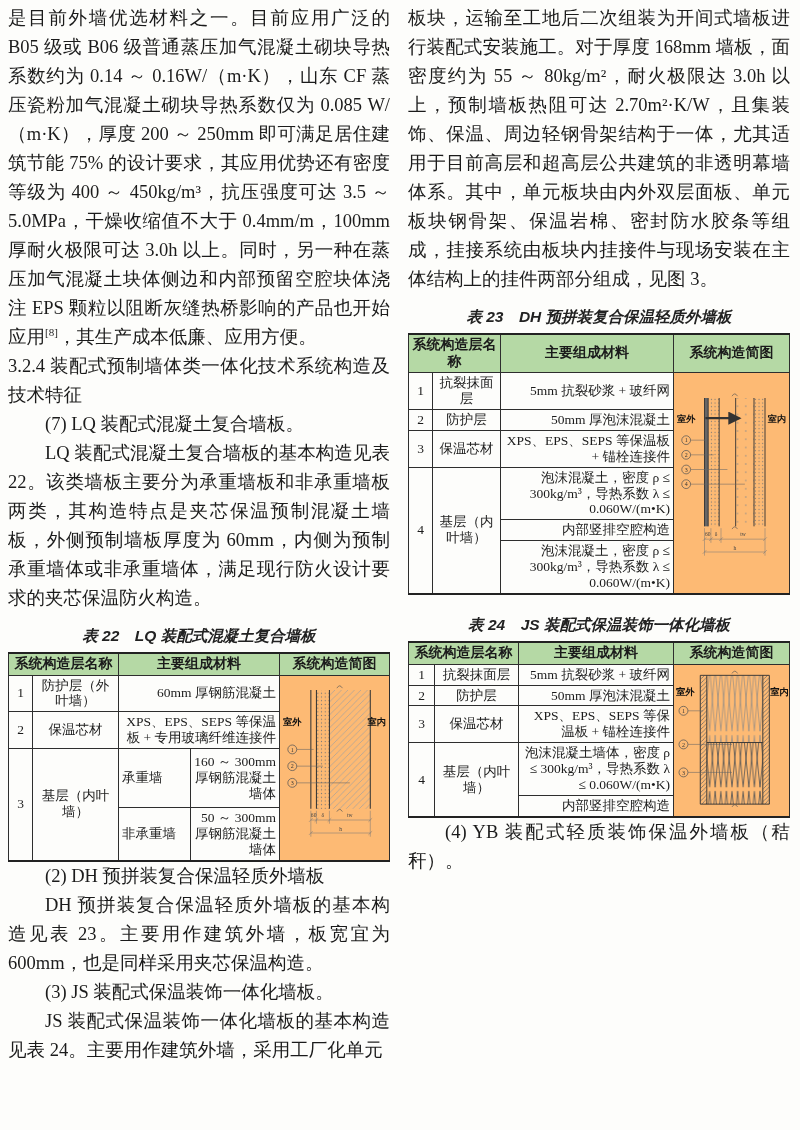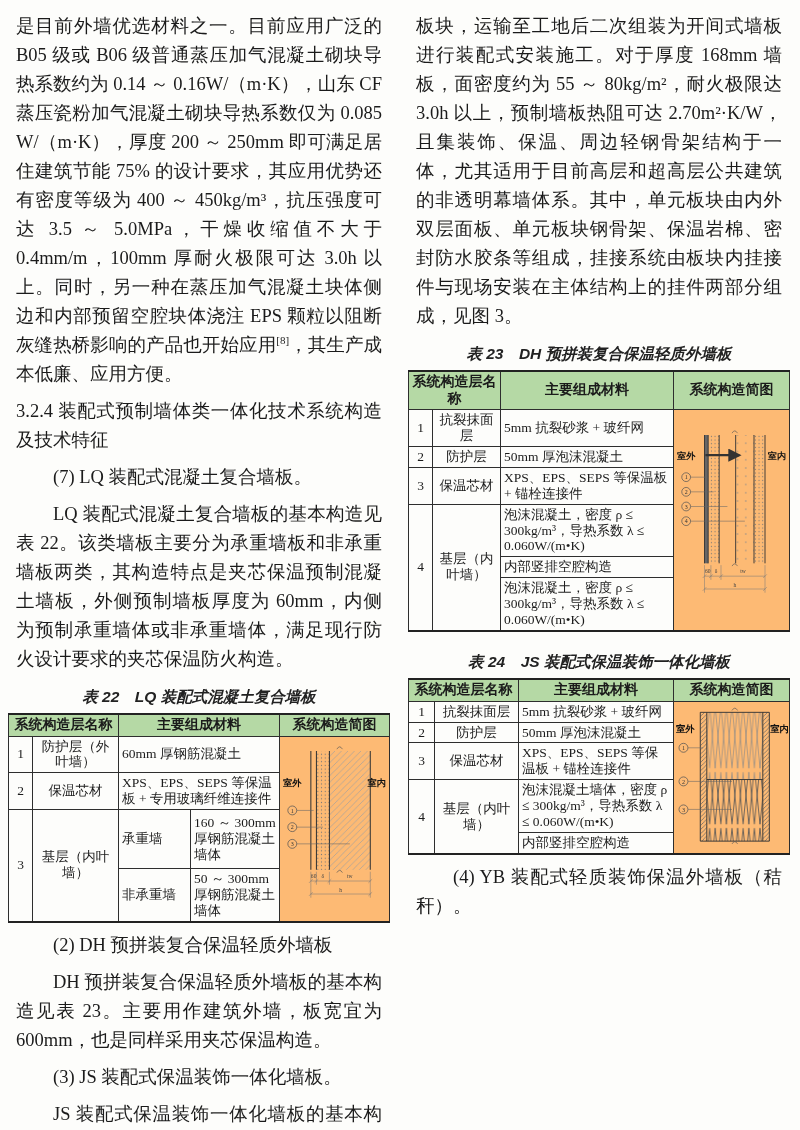--- a/index.html
+++ b/index.html
@@ -3,39 +3,39 @@
 <meta charset="utf-8">
 <style>
   html,body{margin:0;padding:0}
   body{
     width:800px;height:1130px;overflow:hidden;
     background:#fdfdfb;color:#1b1b1b;
     font-family:"Liberation Serif","DejaVu Serif",serif;
   }
   .page{display:flex;gap:18px;padding:4px 10px 0 8px;box-sizing:border-box}
   .col{width:382px}
-  p.body{margin:8px;font-size:18.5px;line-height:29px;text-align:justify}
+  p.body{margin:0;font-size:18.5px;line-height:29px;text-align:justify}
   p.indent{text-indent:2em}
   sup.cite{font-size:11px;line-height:0}
   .tbl-title{
     text-align:center;font-weight:bold;font-size:15.5px;
     margin:13px 0 5px;font-family:"Liberation Sans","DejaVu Sans",sans-serif;color:#222;font-style:italic;
   }
   .mt16{margin-top:16px}
   .mt20{margin-top:20px}
   .mt46{margin-top:46px}
   table.tbl{
     width:100%;border-collapse:collapse;table-layout:fixed;
     font-size:13.5px;line-height:1.18;
     border:1.5px solid #222;border-top-width:2.2px;border-bottom-width:2.2px;
   }
   .tbl th,.tbl td{border:1px solid #2e2e2e;padding:2px 3px;vertical-align:middle}
   .tbl th{background:#b5d9a5;font-weight:bold;text-align:center;font-size:14px}
   td.num,td.name{text-align:center}
-  td.mat{text-align:left}
+  td.mat{text-align:right}
   td.sub{text-align:left;}
   td.diag{text-align:center;padding:1px;background:#fdba74}
   .diag svg{display:inline-block;vertical-align:middle}
   .room{font-size:10px;font-weight:bold;fill:#111}
   .callout circle{fill:none;stroke:#555;stroke-width:0.8}
   .callout text{font-size:6.5px;fill:#333;text-anchor:middle}
   .dim{font-size:6px;fill:#444;text-anchor:middle}
 </style>
 </head>
 <body>

